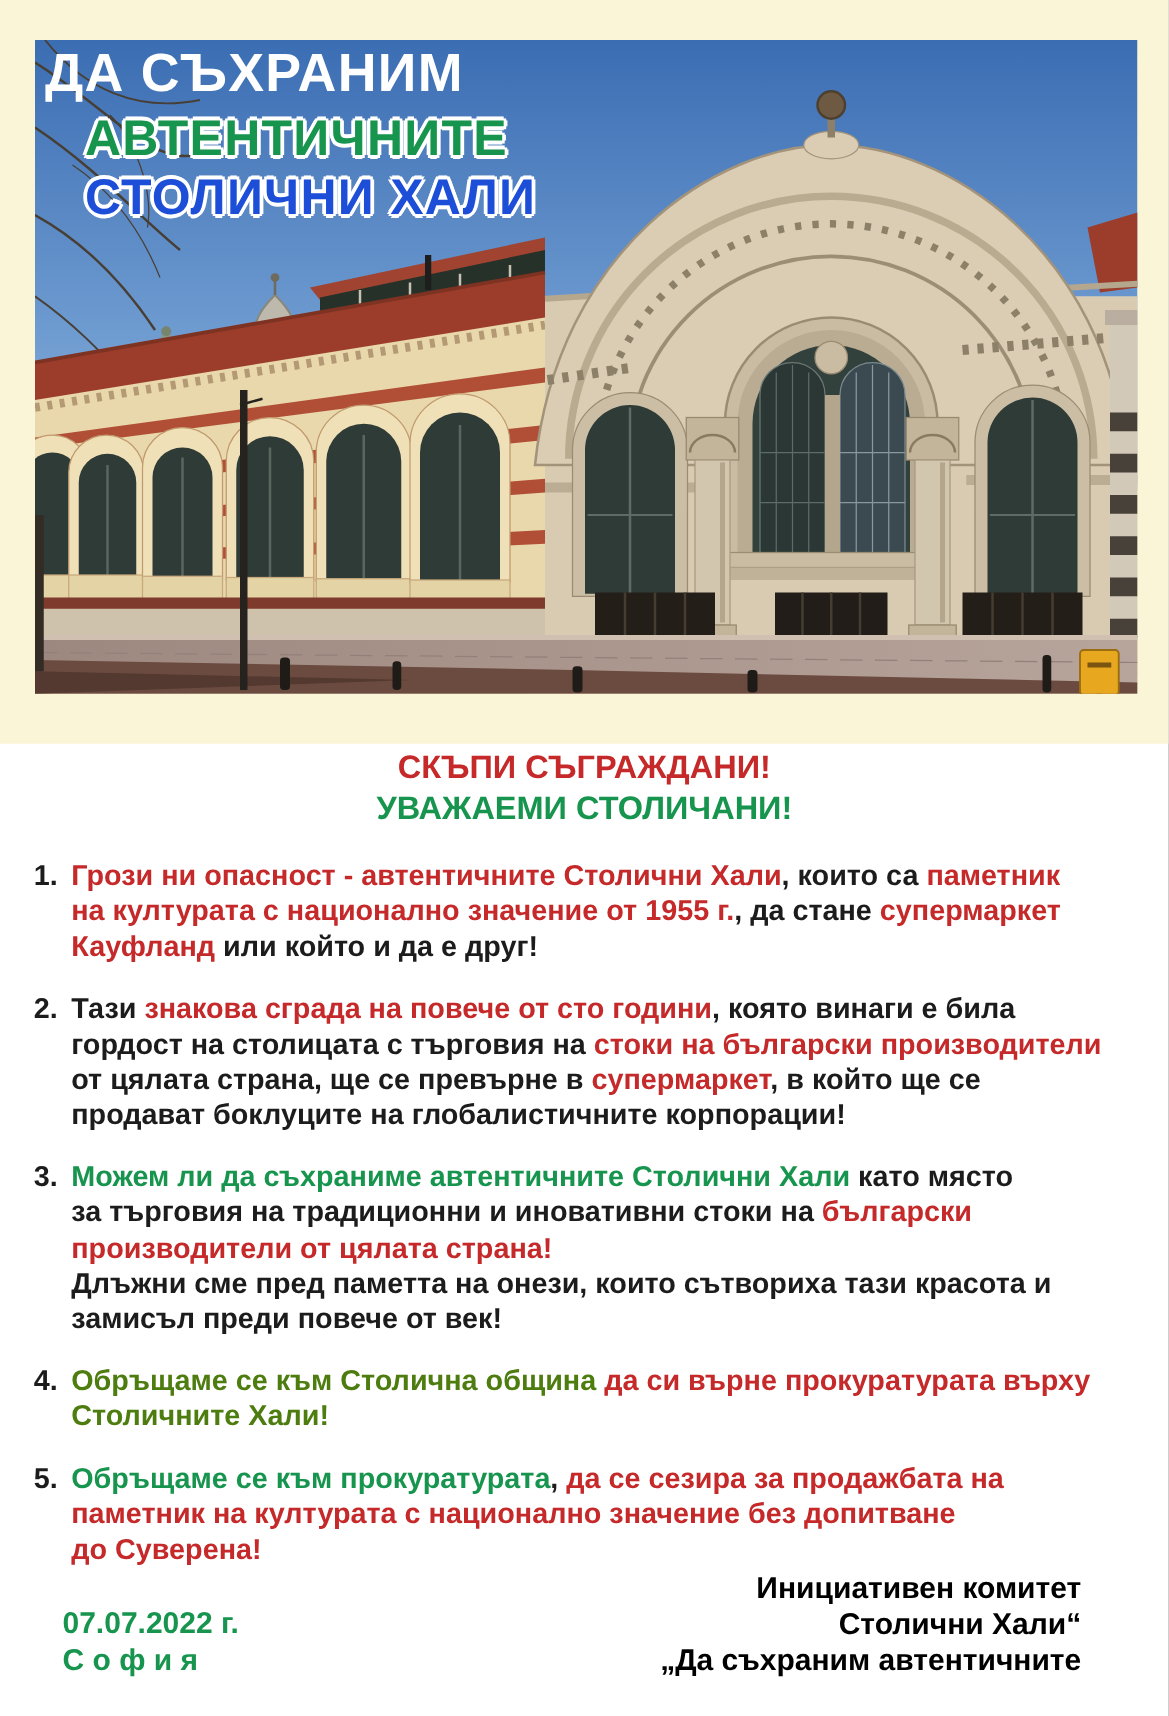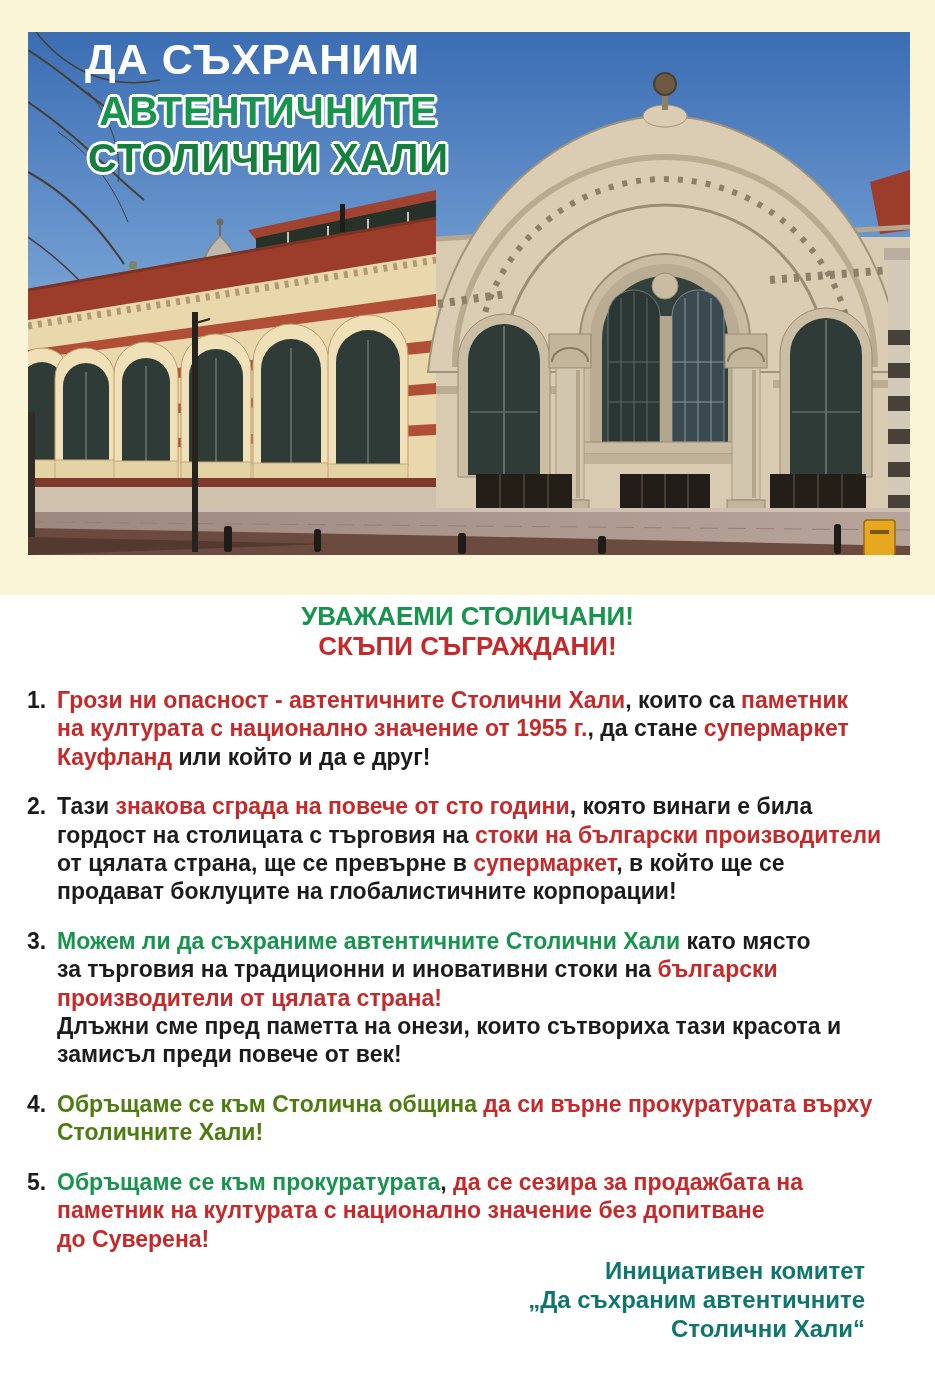--- a/index.html
+++ b/index.html
@@ -1,20 +1,20 @@
 <!DOCTYPE html>
 <html><head>
 <meta charset="utf-8">
 <style>
   html,body{margin:0;padding:0;background:#888;}
   .page{position:relative;width:935px;height:1373px;background:#ffffff;overflow:hidden;
         font-family:"Liberation Sans", sans-serif;}
   .hero{position:absolute;left:0;top:0;width:935px;height:595px;background:#FAF5D6;}
   .photo{position:absolute;left:28px;top:32px;width:882px;height:523px;}
-  .titles{position:absolute;left:56px;top:38px;text-align:center;}
+  .titles{position:absolute;left:36px;top:38px;}
   .t-line{font-weight:700;line-height:1.0;letter-spacing:1px;white-space:nowrap;}
   .t1{font-size:43px;margin-bottom:10px;}
   .t2,.t3{font-size:40px;margin-bottom:7px;
      text-shadow:-3px 0 0 #fff,3px 0 0 #fff,0 -3px 0 #fff,0 3px 0 #fff,
                  -2px -2px 0 #fff,2px -2px 0 #fff,-2px 2px 0 #fff,2px 2px 0 #fff;margin-left:32px;}
   .content{position:absolute;left:0;top:598px;width:935px;}
   .greet{ text-align:center;font-weight:700;font-size:26px;line-height:30px;white-space:nowrap;}
   .greet1{margin-top:3px;}
   .points{margin:25px 0 0 57px;padding:0;list-style:none;width:860px;}
   .point{position:relative;font-weight:700;font-size:23px;line-height:28.4px;
@@ -253,35 +253,39 @@
           <rect x="849" y="498" width="5" height="25" fill="#2A2521"></rect>
           <rect x="836" y="488" width="31" height="36" rx="3" fill="#E7A71F" stroke="#9A6D12" stroke-width="1.5"></rect>
           <rect x="842" y="498" width="19" height="4" fill="#7A5510"></rect>
         </g>
       </g>
     </svg>
 
     <div class="titles" id="hero-titles">
         <div class="t-line t1" style="color: rgb(255, 255, 255);">ДА СЪХРАНИМ</div>
         <div class="t-line t2" style="color: rgb(23, 149, 78);">АВТЕНТИЧНИТЕ</div>
-        <div class="t-line t3" style="color: #15803d;">СТОЛИЧНИ ХАЛИ</div>
+        <div class="t-line t3" style="color: #1d4ed8;">СТОЛИЧНИ ХАЛИ</div>
       </div>
   </div>
 
   <div class="content">
+    <div class="greet" style="color: rgb(197, 41, 41);">СКЪПИ СЪГРАЖДАНИ!</div>
     <div class="greet greet1" style="color: rgb(23, 149, 78);">УВАЖАЕМИ СТОЛИЧАНИ!</div>
-    <div class="greet" style="color: rgb(197, 41, 41);">СКЪПИ СЪГРАЖДАНИ!</div>
     <ol class="points" id="points-list">
         <li class="point"><span class="num" style="color: rgb(28, 28, 28);">1.</span><span style="color: rgb(197, 41, 41);">Грози ни опасност - автентичните Столични Хали</span><span style="color: rgb(28, 28, 28);">, които са </span><span style="color: rgb(197, 41, 41);">паметник</span><br><span style="color: rgb(197, 41, 41);">на културата с национално значение от 1955 г.</span><span style="color: rgb(28, 28, 28);">, да стане </span><span style="color: rgb(197, 41, 41);">супермаркет</span><br><span style="color: rgb(197, 41, 41);">Кауфланд </span><span style="color: rgb(28, 28, 28);">или който и да е друг!</span></li>
         <li class="point"><span class="num" style="color: rgb(28, 28, 28);">2.</span><span style="color: rgb(28, 28, 28);">Тази </span><span style="color: rgb(197, 41, 41);">знакова сграда на повече от сто години</span><span style="color: rgb(28, 28, 28);">, която винаги е била</span><br><span style="color: rgb(28, 28, 28);">гордост на столицата с търговия на </span><span style="color: rgb(197, 41, 41);">стоки на български производители</span><br><span style="color: rgb(28, 28, 28);">от цялата страна, ще се превърне в </span><span style="color: rgb(197, 41, 41);">супермаркет</span><span style="color: rgb(28, 28, 28);">, в който ще се</span><br><span style="color: rgb(28, 28, 28);">продават боклуците на глобалистичните корпорации!</span></li>
         <li class="point"><span class="num" style="color: rgb(28, 28, 28);">3.</span><span style="color: rgb(23, 149, 78);">Можем ли да съхраниме автентичните Столични Хали</span><span style="color: rgb(28, 28, 28);"> като място</span><br><span style="color: rgb(28, 28, 28);">за търговия на традиционни и иновативни стоки на </span><span style="color: rgb(197, 41, 41);">български</span><br><span style="color: rgb(197, 41, 41);">производители от цялата страна!</span><br><span style="color: rgb(28, 28, 28);">Длъжни сме пред паметта на онези, които сътвориха тази красота и</span><br><span style="color: rgb(28, 28, 28);">замисъл преди повече от век!</span></li>
         <li class="point"><span class="num" style="color: rgb(28, 28, 28);">4.</span><span style="color: #4d7c0f;">Обръщаме се към Столична община </span><span style="color: rgb(197, 41, 41);">да си върне прокуратурата върху</span><br><span style="color: #4d7c0f;">Столичните Хали!</span></li>
         <li class="point"><span class="num" style="color: rgb(28, 28, 28);">5.</span><span style="color: rgb(23, 149, 78);">Обръщаме се към прокуратурата</span><span style="color: rgb(28, 28, 28);">, </span><span style="color: rgb(197, 41, 41);">да се сезира за продажбата на</span><br><span style="color: rgb(197, 41, 41);">паметник на културата с национално значение без допитване</span><br><span style="color: rgb(197, 41, 41);">до Суверена!</span></li>
       </ol>
   </div>
 
-
-  <div class="footer-committee" id="committee-block" style="color: #0f766e;">
+  <div class="footer-date" style="color: rgb(23, 149, 78);">
+    <div>07.07.2022 г.</div>
+    <div>С о ф и я</div>
+  </div>
+
+  <div class="footer-committee" id="committee-block" style="color: #000000;">
       <div>Инициативен комитет</div>
+      <div>Столични Хали“</div>
       <div>„Да съхраним автентичните</div>
-      <div>Столични Хали“</div>
     </div>
 </div>
 
 </body></html>

